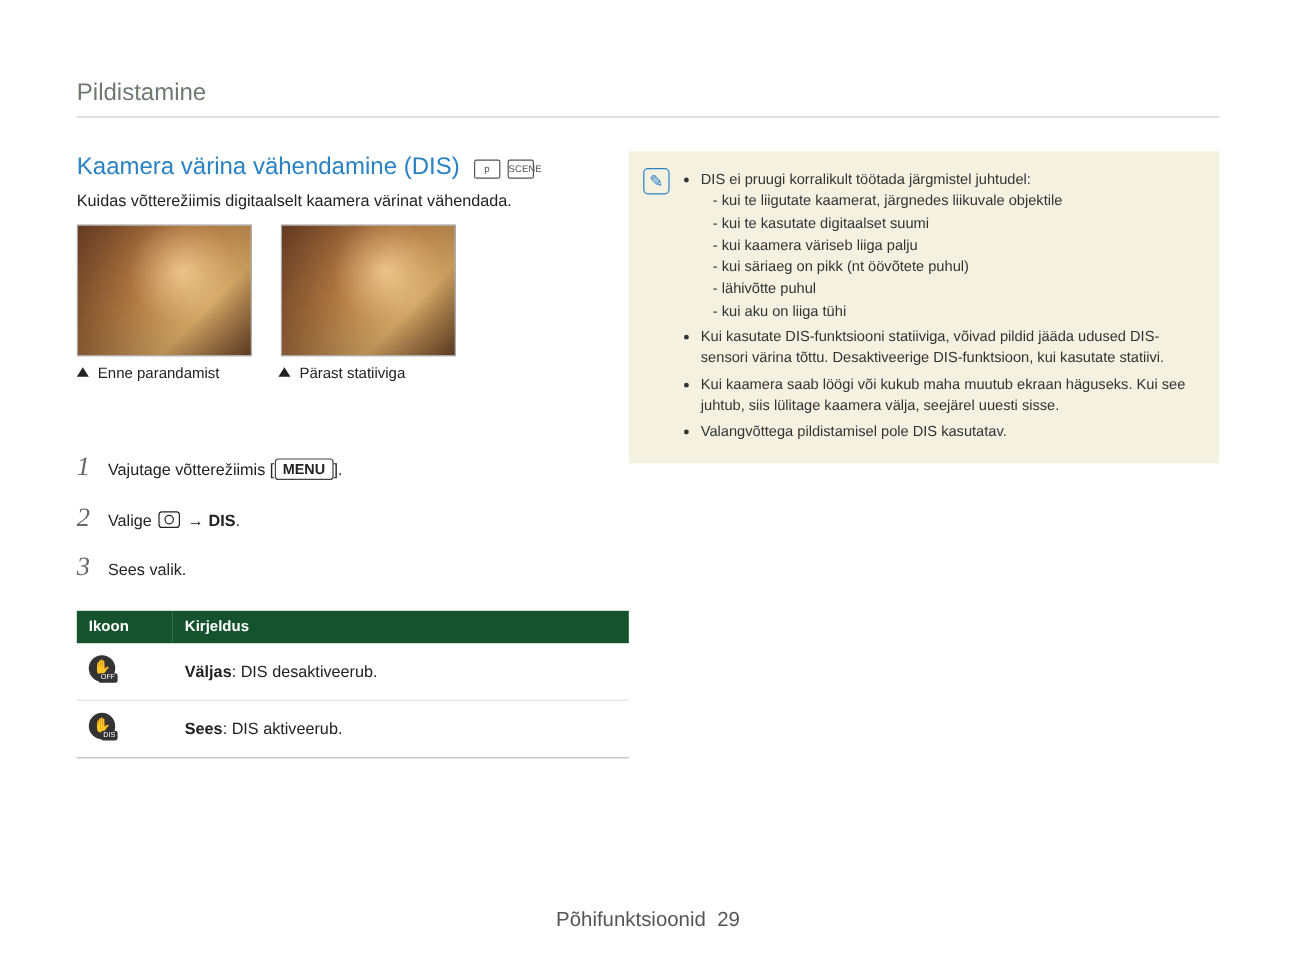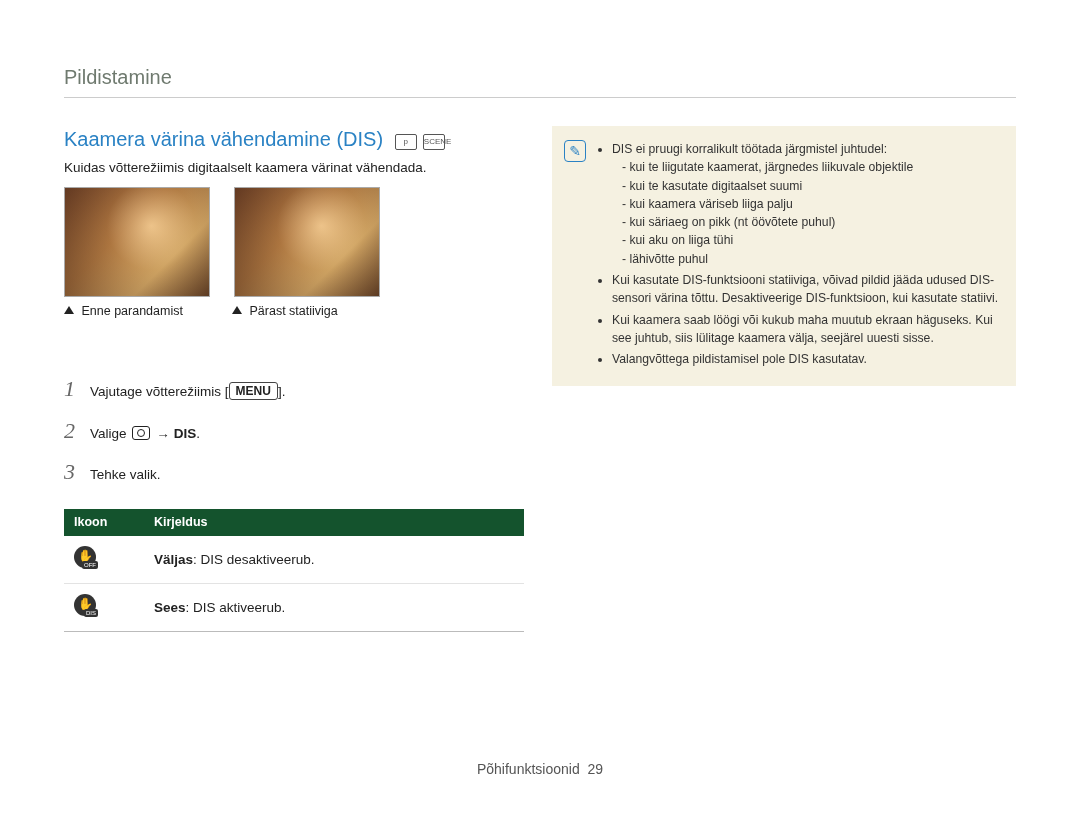--- a/index.html
+++ b/index.html
@@ -19,21 +19,20 @@
   }
   .breadcrumb {
     color: #6f7a6f;
     font-size: 20px;
     border-bottom: 1px solid #cccccc;
     padding-bottom: 6px;
     margin-bottom: 28px;
   }
   .columns {
     display: flex;
-    gap: 28px;
   }
   .left {
     width: 460px;
     flex-shrink: 0;
   }
   .right {
     flex: 1;
   }
   .section-title {
     color: #2a82c4;
@@ -216,21 +215,21 @@
     padding-left: 10px;
   }
   .note-box ul.sub li::before {
     content: "- ";
   }
   .note-box > ul > li {
     margin-bottom: 3px;
   }
   .footer {
     text-align: center;
-    font-size: 14px;
+    font-size: 17px;
     color: #555;
     position: absolute;
     bottom: 36px;
     width: 1080px;
     left: 0;
   }
 </style>
 </head>
 <body>
 
@@ -271,21 +270,21 @@
           </span>
         </li>
         <li>
           <span class="step-num">2</span>
           <span class="step-text">
             <span>Valige </span><span class="cam-icon"></span><span class="arrow">→</span><b>DIS</b><span>.</span>
           </span>
         </li>
         <li>
           <span class="step-num">3</span>
-          <span class="step-text">Tehke valik.</span>
+          <span class="step-text">Sees valik.</span>
         </li>
       </ol>
 
       <table class="desc">
         <thead>
           <tr>
             <th>Ikoon</th>
             <th>Kirjeldus</th>
           </tr>
         </thead>
@@ -314,22 +313,22 @@
       <div class="note-box">
         <div class="note-icon">✎</div>
         <ul>
           <li>
             <span>DIS ei pruugi korralikult töötada järgmistel juhtudel:</span>
             <ul class="sub">
               <li>kui te liigutate kaamerat, järgnedes liikuvale objektile</li>
               <li>kui te kasutate digitaalset suumi</li>
               <li>kui kaamera väriseb liiga palju</li>
               <li>kui säriaeg on pikk (nt öövõtete puhul)</li>
+              <li>lähivõtte puhul</li>
               <li>kui aku on liiga tühi</li>
-              <li>lähivõtte puhul</li>
             </ul>
           </li>
           <li>Kui kasutate DIS-funktsiooni statiiviga, võivad pildid jääda udused DIS-sensori värina tõttu. Desaktiveerige DIS-funktsioon, kui kasutate statiivi.</li>
           <li>Kui kaamera saab löögi või kukub maha muutub ekraan häguseks. Kui see juhtub, siis lülitage kaamera välja, seejärel uuesti sisse.</li>
           <li>Valangvõttega pildistamisel pole DIS kasutatav.</li>
         </ul>
       </div>
     </div>
   </div>
 </div>

